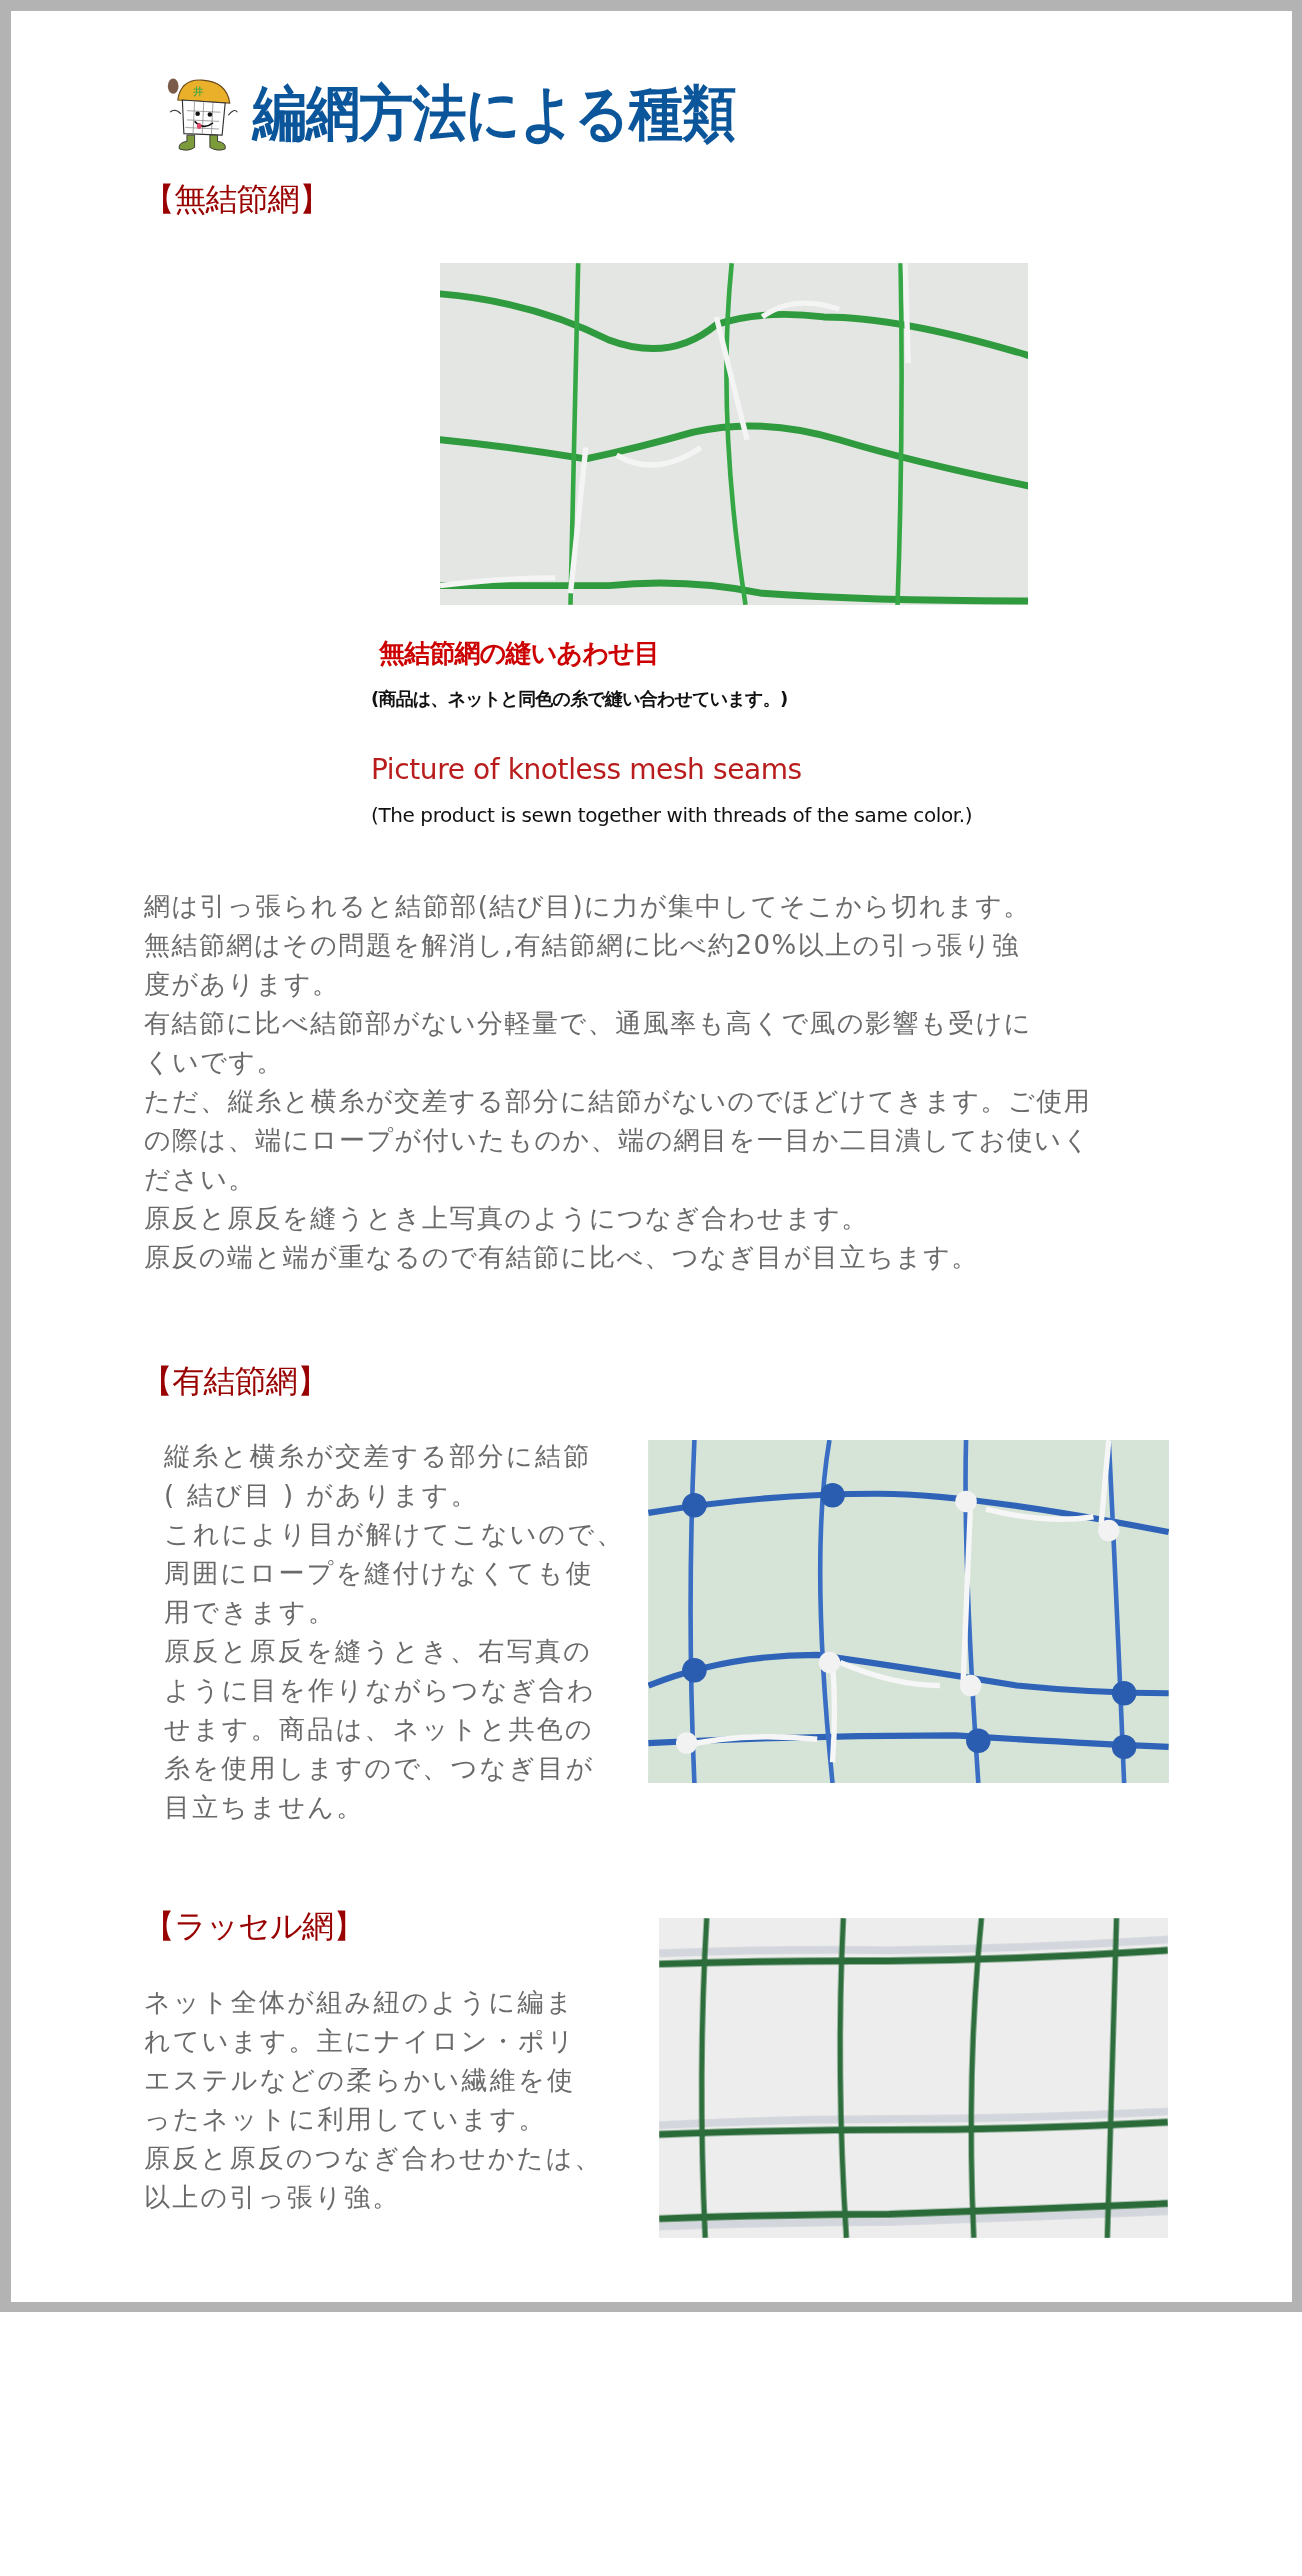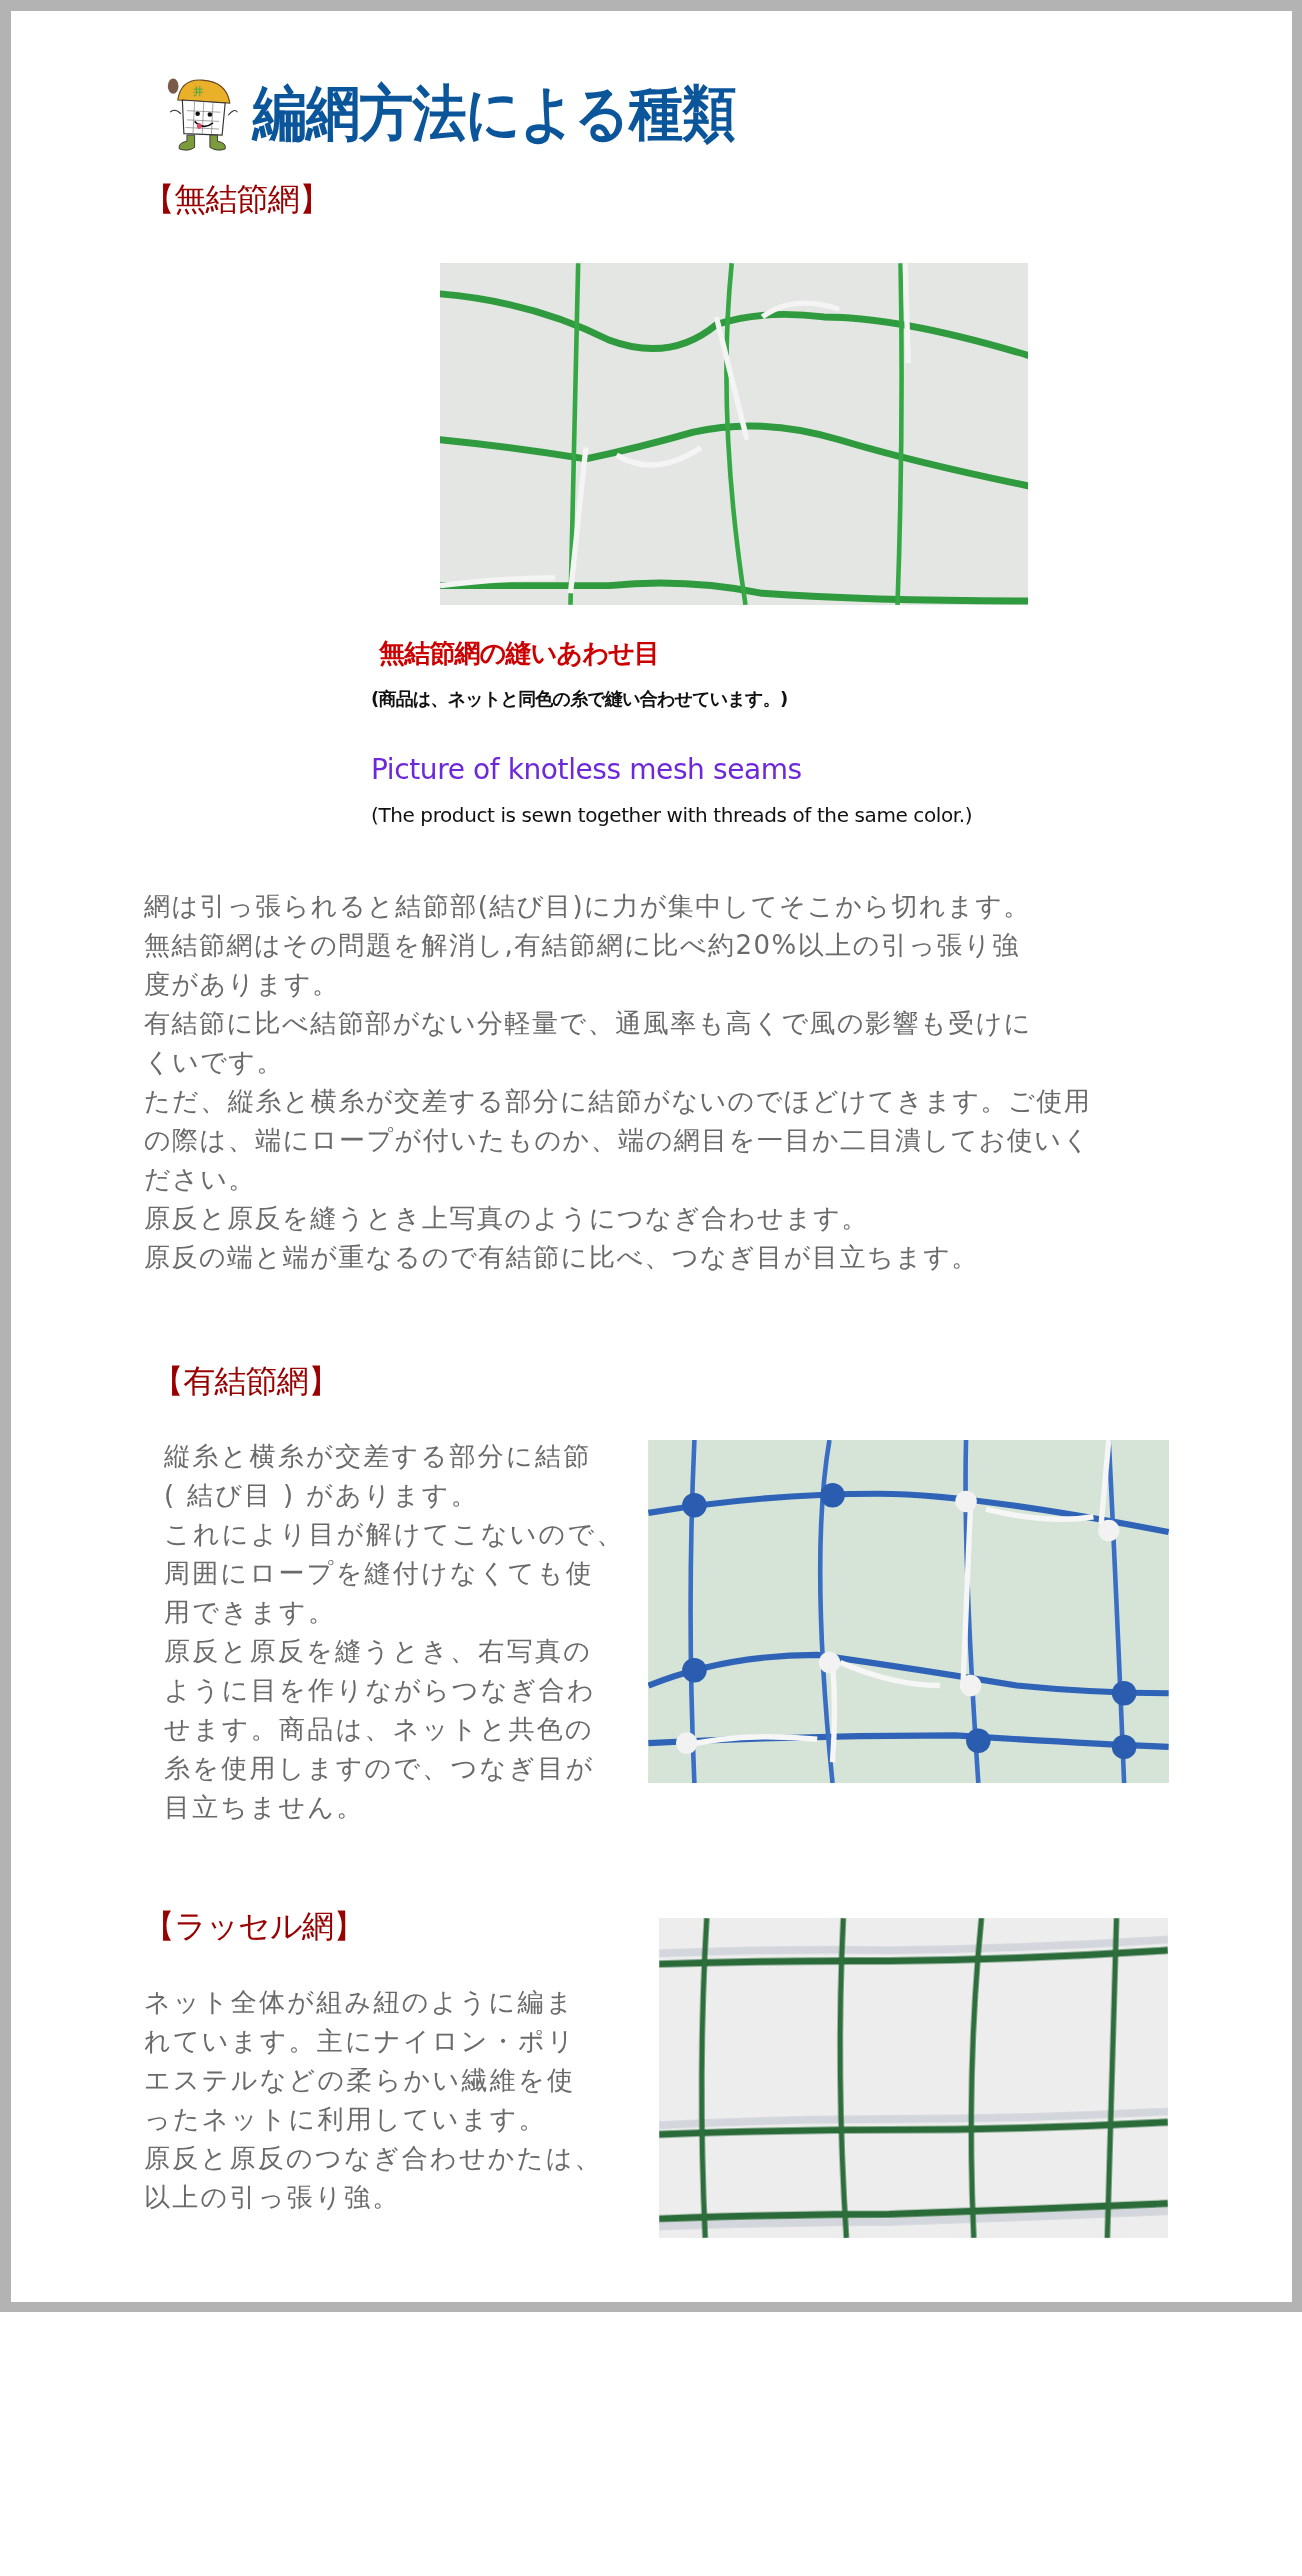--- a/index.html
+++ b/index.html
@@ -8,21 +8,21 @@
   .frame { position:absolute; left:0; top:0; width:1303px; height:2312px;
            box-sizing:border-box; border:11.5px solid #b3b3b3; border-bottom-width:10.8px; background:#fff; }
   .abs { position:absolute; }
   .title-wrap { left:164px; top:74px; height:80px; display:flex; align-items:center; }
   .mascot { width:78px; height:75px; position:relative; margin-right:10.8px; }
   .page-title { font-size:54px; font-weight:bold; color:#0b559a; letter-spacing:-0.8px; white-space:nowrap; line-height:1; transform:scaleY(1.12); transform-origin:left center; }
   .section-heading { font-size:32px; color:#990000; white-space:nowrap; line-height:1; letter-spacing:-0.8px; }
   .photo { overflow:hidden; background:#e2e4e0; }
   .cap-red-jp { font-size:26px; font-weight:bold; color:#cc0000; white-space:nowrap; line-height:1; letter-spacing:-0.8px; }
   .cap-black-jp { font-size:18px; font-weight:bold; color:#111; white-space:nowrap; line-height:1; letter-spacing:-0.8px; }
-  .cap-red-en { font-size:28px; color:#6d28d9; white-space:nowrap; line-height:1; font-family:"DejaVu Sans", sans-serif; letter-spacing:-0.4px; }
+  .cap-red-en { font-size:28px; color:#b91c1c; white-space:nowrap; line-height:1; font-family:"DejaVu Sans", sans-serif; letter-spacing:-0.4px; }
   .cap-black-en { font-size:20px; color:#111; white-space:nowrap; line-height:1; font-family:"DejaVu Sans", sans-serif; letter-spacing:-0.4px;}
   .body-text { color:#6a6a6a; font-size:26px; line-height:39px; }
   .body-text p { margin:0; white-space:nowrap; letter-spacing:1.5px; }
   .body-narrow p { letter-spacing:2.3px; }
 </style>
 </head>
 <body>
 
 <div class="frame"></div>
 
@@ -84,21 +84,21 @@
   <p>度があります。</p>
   <p>有結節に比べ結節部がない分軽量で、通風率も高くで風の影響も受けに</p>
   <p>くいです。</p>
   <p>ただ、縦糸と横糸が交差する部分に結節がないのでほどけてきます。ご使用</p>
   <p>の際は、端にロープが付いたものか、端の網目を一目か二目潰してお使いく</p>
   <p>ださい。</p>
   <p>原反と原反を縫うとき上写真のようにつなぎ合わせます。</p>
   <p>原反の端と端が重なるので有結節に比べ、つなぎ目が目立ちます。</p>
 </div>
 
-<div class="abs section-heading" style="left:152px; top:1365px;">【有結節網】</div>
+<div class="abs section-heading" style="left:141px; top:1365px;">【有結節網】</div>
 
 <div class="abs body-text body-narrow" style="left:144px; top:1437px; width:484px;margin-left:20px;">
   <p>縦糸と横糸が交差する部分に結節</p>
   <p>( 結び目 ) があります。</p>
   <p>これにより目が解けてこないので、</p>
   <p>周囲にロープを縫付けなくても使</p>
   <p>用できます。</p>
   <p>原反と原反を縫うとき、右写真の</p>
   <p>ように目を作りながらつなぎ合わ</p>
   <p>せます。商品は、ネットと共色の</p>

